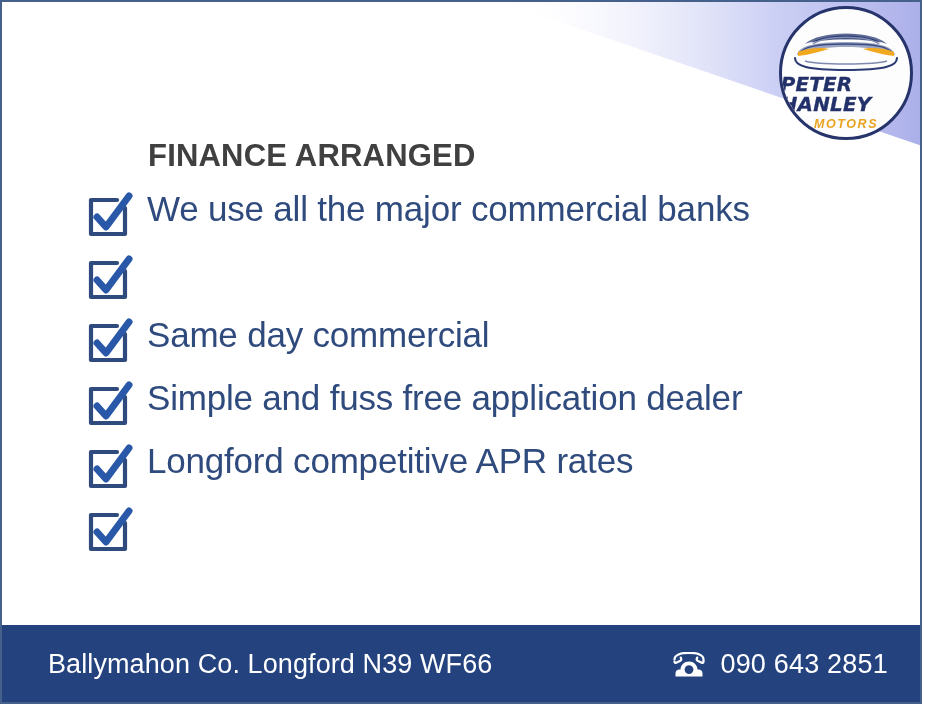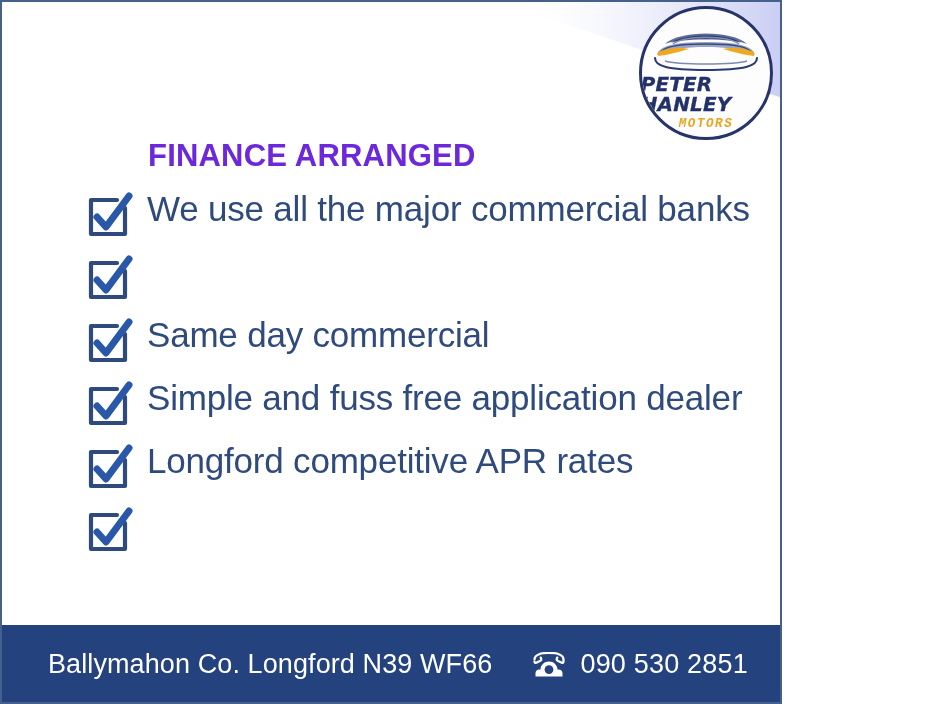--- a/index.html
+++ b/index.html
@@ -6,21 +6,21 @@
     margin: 0;
     padding: 0;
     background: #ffffff;
   }
   body {
     font-family: "Liberation Sans", sans-serif;
   }
 
   .poster {
     position: relative;
-    width: 782px;
+    width: 922px;
     height: 704px;
     background: #ffffff;
     box-sizing: border-box;
     border: 2px solid #46608c;
     overflow: hidden;
   }
 
   
   .wedge {
     position: absolute;
@@ -59,21 +59,21 @@
     font-style: italic;
     font-size: 19.5px;
     letter-spacing: 0.2px;
     color: #23316a;
     line-height: 1;
     margin-top: 3px;
     -webkit-text-stroke: 0.3px #23316a;
     transform: scaleX(1.02);
   }
   .logo-sub {
-    font-family: Liberation Mono, monospace;
+    font-family: Liberation Sans, sans-serif;
     font-weight: bold;
     font-style: italic;
     font-size: 12.5px;
     letter-spacing: 1.6px;
     color: #e8a320;
     line-height: 1;
     margin-top: 4px;
   }
 
   
@@ -85,21 +85,21 @@
   }
 
   .headline {
     position: absolute;
     left: 146px;
     top: 136px;
     font-family: "Liberation Sans", sans-serif;
     font-size: 31px;
     font-weight: 600;
     letter-spacing: 0.2px;
-    color: #6d28d9;
+    color: #404040;
     white-space: nowrap;
   }
 
   .feature-list {
     position: absolute;
     left: 82px;
     top: 189px;
     margin: 0;
     padding: 0;
     list-style: none;
@@ -260,17 +260,17 @@
 
   <div class="footer-bar">
     <div class="footer-address">Ballymahon Co. Longford N39 WF66</div>
     <div class="footer-phone">
       <svg class="phone-icon" viewBox="0 0 34 26" aria-hidden="true">
         <path d="M2.5 7.5 C2.5 3.2 8.5 0.8 17 0.8 C25.5 0.8 31.5 3.2 31.5 7.5 L31.5 9.6 C31.5 10.6 30.6 11.1 29.8 10.7 L25.6 8.7 C24.9 8.4 24.6 7.6 24.8 6.9 L25.2 5.6" fill="none" stroke="#ffffff" stroke-width="2.3" stroke-linecap="round" stroke-linejoin="round"></path>
         <path d="M8.8 5.6 L9.2 6.9 C9.4 7.6 9.1 8.4 8.4 8.7 L4.2 10.7 C3.4 11.1 2.5 10.6 2.5 9.6" fill="none" stroke="#ffffff" stroke-width="2.3" stroke-linecap="round" stroke-linejoin="round"></path>
         <path d="M17 9.5 C21.6 9.5 25.3 13.0 25.5 17.4 L26.6 17.4 C28.8 17.4 30.5 19.1 30.5 21.2 L30.5 24.4 L3.5 24.4 L3.5 21.2 C3.5 19.1 5.2 17.4 7.4 17.4 L8.5 17.4 C8.7 13.0 12.4 9.5 17 9.5 Z" fill="#ffffff"></path>
         <circle cx="17" cy="17.6" r="4.4" fill="#24427e"></circle>
       </svg>
-      <div class="footer-number">090 530 2851</div>
+      <div class="footer-number">090 643 2851</div>
     </div>
   </div>
 
 </div>
 
 </body></html>

